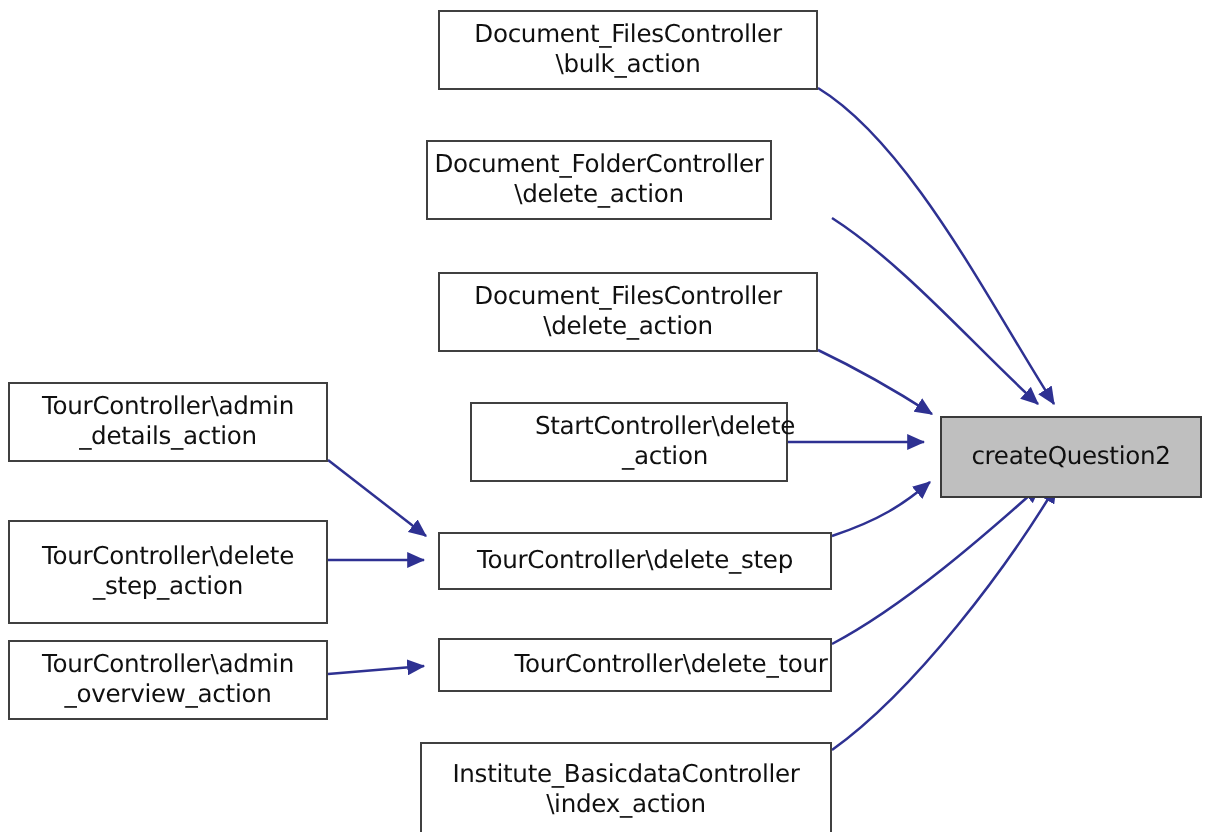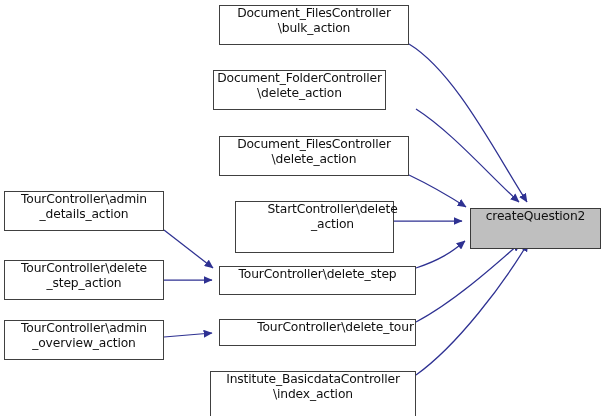--- a/index.html
+++ b/index.html
@@ -28,20 +28,21 @@
   .node {
     position: absolute;
     box-sizing: border-box;
     border: 1.4px solid #404040;
     background: #ffffff;
     color: #101010;
     font-size: 12.3px;
     line-height: 14.6px;
     letter-spacing: -0.15px;
     display: flex;
+    align-items: center;
     justify-content: center;
     text-align: center;
     white-space: pre;
     z-index: 2;
   }
   .node.highlight {
     background: #bfbfbf;
     border-color: #3a3a3a;
   }
   .node-label {
@@ -76,24 +77,24 @@
 
   <div id="nodes-group">
       <div class="node" style="left: 219px; top: 5px; width: 190px; height: 40px;"><span class="node-label">Document_FilesController
 \bulk_action</span></div>
       <div class="node" style="left: 213px; top: 70px; width: 173px; height: 40px;"><span class="node-label">Document_FolderController
 \delete_action</span></div>
       <div class="node" style="left: 219px; top: 136px; width: 190px; height: 40px;"><span class="node-label">Document_FilesController
 \delete_action</span></div>
       <div class="node" style="left: 4px; top: 191px; width: 160px; height: 40px;"><span class="node-label">TourController\admin
 _details_action</span></div>
-      <div class="node" style="left: 235px; top: 201px; width: 159px; height: 52px; padding-left: 36px;"><span class="node-label">StartController\delete
+      <div class="node" style="left: 235px; top: 201px; width: 159px; height: 40px; padding-left: 36px;"><span class="node-label">StartController\delete
 _action</span></div>
       <div class="node highlight" style="left: 470px; top: 208px; width: 131px; height: 41px;"><span class="node-label">createQuestion2</span></div>
-      <div class="node" style="left: 4px; top: 260px; width: 160px; height: 40px;"><span class="node-label">TourController\delete
+      <div class="node" style="left: 4px; top: 260px; width: 160px; height: 52px;"><span class="node-label">TourController\delete
 _step_action</span></div>
       <div class="node" style="left: 219px; top: 266px; width: 197px; height: 29px;"><span class="node-label">TourController\delete_step</span></div>
       <div class="node" style="left: 4px; top: 320px; width: 160px; height: 40px;"><span class="node-label">TourController\admin
 _overview_action</span></div>
       <div class="node" style="left: 219px; top: 319px; width: 197px; height: 27px; padding-left: 36px;"><span class="node-label">TourController\delete_tour</span></div>
       <div class="node" style="left: 210px; top: 371px; width: 206px; height: 48px;"><span class="node-label">Institute_BasicdataController
 \index_action</span></div>
     </div>
 
 </div>

